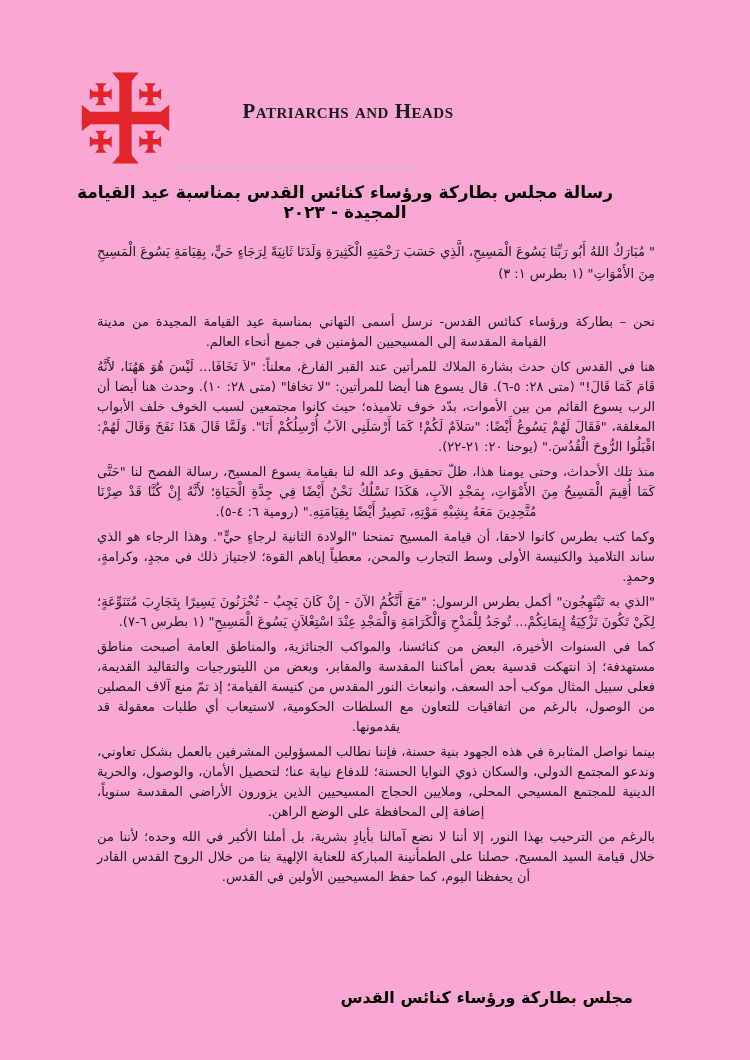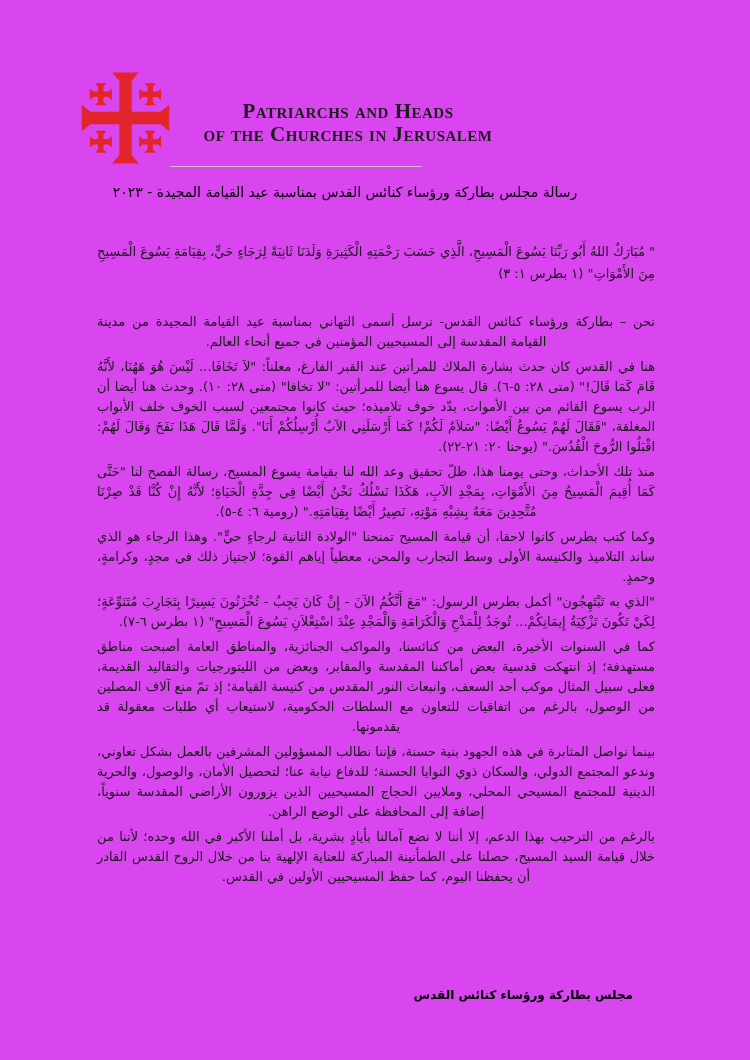--- a/index.html
+++ b/index.html
@@ -3,61 +3,61 @@
 <meta charset="utf-8">
 <style>
   html,body{margin:0;padding:0;}
   body{
     width:750px;height:1060px;
     background:#ffffff;
     font-family:"DejaVu Sans",sans-serif;
     color:#1a1a1a;
     overflow:hidden;
   }
-  .page{position:relative;width:750px;height:1060px;background:#d946ef;}
+  .page{position:relative;width:750px;height:1060px;background:#f9a8d4;}
 
   
   .logo{position:absolute;left:78px;top:70px;width:95px;height:96px;}
   .org-name{
     position:absolute;left:158px;top:100px;width:380px;
     text-align:center;
     font-family:"Liberation Serif","DejaVu Serif",serif;
     font-variant:small-caps;
     font-weight:600;
     font-size:21px;line-height:23px;
     letter-spacing:.5px;
     color:#1c1c1c;
   }
   .divider{
     position:absolute;left:170px;top:166px;width:252px;height:1px;
     background:#cfc3c0;
   }
   .doc-title{
     position:absolute;left:60px;top:182px;width:570px;
     text-align:center;direction:rtl;
-    font-weight:normal;font-size:14px;line-height:20px;color:#000;
+    font-weight:bold;font-size:17px;line-height:20px;color:#000;
   }
 
   
   .body-text{
     position:absolute;left:97px;top:241px;width:558px;
     direction:rtl;
     font-size:13px;line-height:20px;
     text-align:justify;
   }
   .body-text p{margin:0 0 5px 0;text-align:justify;}
   .body-text p.last-center{text-align-last:center;}
   .body-text p.last-right{text-align-last:right;}
   .body-text p.quote{line-height:22px;margin-bottom:27px;}
 
   
   .signature{
     position:absolute;right:117px;top:988px;
     direction:rtl;
-    font-weight:bold;font-size:12px;color:#000;
+    font-weight:bold;font-size:16px;color:#000;
     text-align:right;
     margin-left:24px;
   }
 </style>
 </head>
 <body>
 
 <div class="page">
 
   <div class="logo">
@@ -74,34 +74,33 @@
       </g>
       <use href="#sc" transform="translate(24,25)"></use>
       <use href="#sc" transform="translate(76,25)"></use>
       <use href="#sc" transform="translate(24,75)"></use>
       <use href="#sc" transform="translate(76,75)"></use>
     </svg>
   </div>
 
   <div class="org-name">
     <div>Patriarchs and Heads</div>
-    <div>of the Churches in Jerusalem</div>
   </div>
 
   <div class="divider"></div>
 
   <div class="doc-title">رسالة مجلس بطاركة ورؤساء كنائس القدس بمناسبة عيد القيامة المجيدة - ٢٠٢٣</div>
 
   <div class="body-text">
     <p class="quote last-right">" مُبَارَكٌ اللهُ أَبُو رَبِّنَا يَسُوعَ الْمَسِيحِ، الَّذِي حَسَبَ رَحْمَتِهِ الْكَثِيرَةِ وَلَدَنَا ثَانِيَةً لِرَجَاءٍ حَيٍّ، بِقِيَامَةِ يَسُوعَ الْمَسِيحِ مِنَ الأَمْوَاتِ" (١ بطرس ١: ٣)</p>
     <p class="last-center">نحن – بطاركة ورؤساء كنائس القدس- نرسل أسمى التهاني بمناسبة عيد القيامة المجيدة من مدينة القيامة المقدسة إلى المسيحيين المؤمنين في جميع أنحاء العالم.</p>
     <p class="last-right">هنا في القدس كان حدث بشارة الملاك للمرأتين عند القبر الفارغ، معلناً: "لاَ تَخَافَا... لَيْسَ هُوَ هَهُنَا، لأَنَّهُ قَامَ كَمَا قَالَ!" (متى ٢٨: ٥-٦). قال يسوع هنا أيضا للمرأتين: "لا تخافا" (متى ٢٨: ١٠). وحدث هنا أيضا أن الرب يسوع القائم من بين الأموات، بدّد خوف تلاميذه؛ حيث كانوا مجتمعين لسبب الخوف خلف الأبواب المغلقة، "فَقَالَ لَهُمْ يَسُوعُ أَيْضًا: "سَلاَمٌ لَكُمْ! كَمَا أَرْسَلَنِي الآبُ أُرْسِلُكُمْ أَنَا". وَلَمَّا قَالَ هَذَا نَفَخَ وَقَالَ لَهُمْ: اقْبَلُوا الرُّوحَ الْقُدُسَ." (يوحنا ٢٠: ٢١-٢٢).</p>
     <p class="last-center">منذ تلك الأحداث، وحتى يومنا هذا، ظلّ تحقيق وعد الله لنا بقيامة يسوع المسيح، رسالة الفصح لنا "حَتَّى كَمَا أُقِيمَ الْمَسِيحُ مِنَ الأَمْوَاتِ، بِمَجْدِ الآبِ، هَكَذَا نَسْلُكُ نَحْنُ أَيْضًا فِي جِدَّةِ الْحَيَاةِ؛ لأَنَّهُ إِنْ كُنَّا قَدْ صِرْنَا مُتَّحِدِينَ مَعَهُ بِشِبْهِ مَوْتِهِ، نَصِيرُ أَيْضًا بِقِيَامَتِهِ." (رومية ٦: ٤-٥).</p>
     <p class="last-right">وكما كتب بطرس كانوا لاحقا، أن قيامة المسيح تمنحنا "الولادة الثانية لرجاءٍ حيٍّ". وهذا الرجاء هو الذي ساند التلاميذ والكنيسة الأولى وسط التجارب والمحن، معطياً إياهم القوة؛ لاجتياز ذلك في مجدٍ، وكرامةٍ، وحمدٍ.</p>
     <p class="last-right">"الذي به تَبْتَهِجُون" أكمل بطرس الرسول: "مَعَ أَنَّكُمُ الآنَ - إِنْ كَانَ يَجِبُ - تُحْزَنُونَ يَسِيرًا بِتَجَارِبَ مُتَنَوِّعَةٍ؛ لِكَيْ تَكُونَ تَزْكِيَةُ إِيمَانِكُمْ... تُوجَدُ لِلْمَدْحِ وَالْكَرَامَةِ وَالْمَجْدِ عِنْدَ اسْتِعْلاَنِ يَسُوعَ الْمَسِيحِ" (١ بطرس ٦-٧).</p>
     <p class="last-center">كما في السنوات الأخيرة، البعض من كنائسنا، والمواكب الجنائزية، والمناطق العامة أصبحت مناطق مستهدفة؛ إذ انتهكت قدسية بعض أماكننا المقدسة والمقابر، وبعض من الليتورجيات والتقاليد القديمة، فعلى سبيل المثال موكب أحد السعف، وانبعاث النور المقدس من كنيسة القيامة؛ إذ تمّ منع آلاف المصلين من الوصول، بالرغم من اتفاقيات للتعاون مع السلطات الحكومية، لاستيعاب أي طلبات معقولة قد يقدمونها.</p>
     <p class="last-center">بينما نواصل المثابرة في هذه الجهود بنية حسنة، فإننا نطالب المسؤولين المشرفين بالعمل بشكل تعاوني، وندعو المجتمع الدولي، والسكان ذوي النوايا الحسنة؛ للدفاع نيابة عنا؛ لتحصيل الأمان، والوصول، والحرية الدينية للمجتمع المسيحي المحلي، وملايين الحجاج المسيحيين الذين يزورون الأراضي المقدسة سنوياً، إضافة إلى المحافظة على الوضع الراهن.</p>
-    <p class="last-center">بالرغم من الترحيب بهذا الدعم، إلا أننا لا نضع آمالنا بأيادٍ بشرية، بل أملنا الأكبر في الله وحده؛ لأننا من خلال قيامة السيد المسيح، حصلنا على الطمأنينة المباركة للعناية الإلهية بنا من خلال الروح القدس القادر أن يحفظنا اليوم، كما حفظ المسيحيين الأولين في القدس.</p>
+    <p class="last-center">بالرغم من الترحيب بهذا النور، إلا أننا لا نضع آمالنا بأيادٍ بشرية، بل أملنا الأكبر في الله وحده؛ لأننا من خلال قيامة السيد المسيح، حصلنا على الطمأنينة المباركة للعناية الإلهية بنا من خلال الروح القدس القادر أن يحفظنا اليوم، كما حفظ المسيحيين الأولين في القدس.</p>
   </div>
 
   <div class="signature">مجلس بطاركة ورؤساء كنائس القدس</div>
 
 </div>
 
 </body></html>

